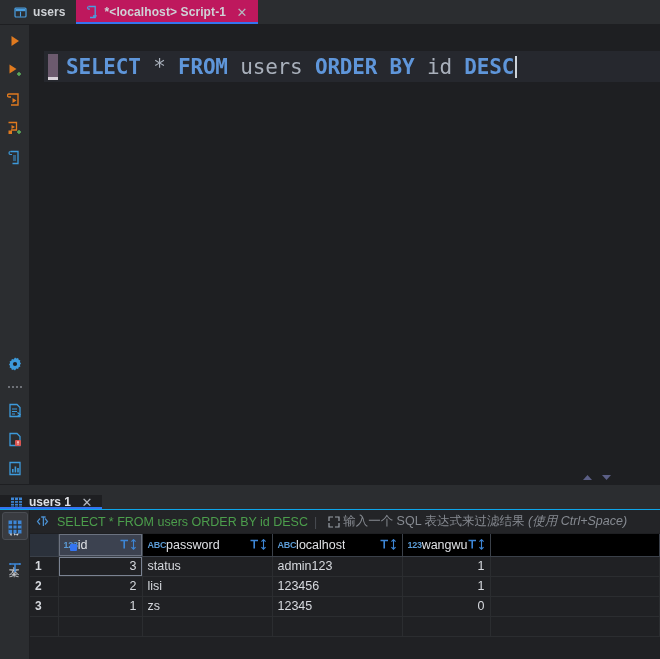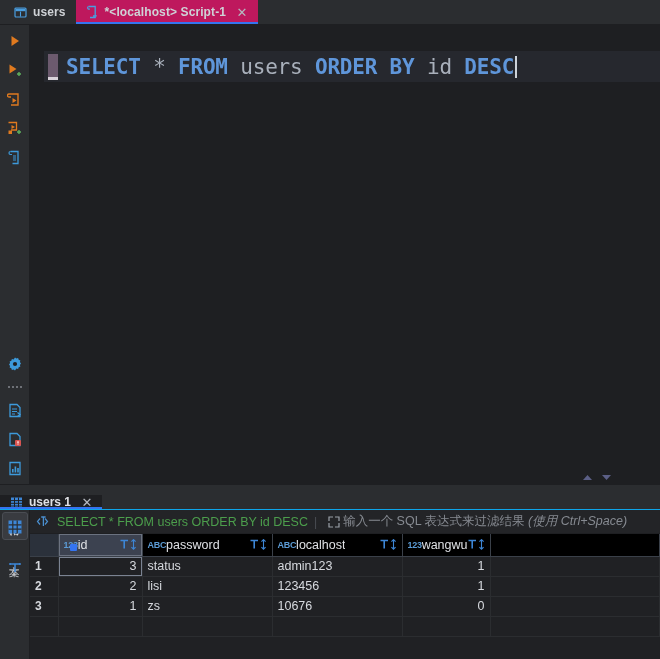--- a/index.html
+++ b/index.html
@@ -479,21 +479,21 @@
                 <td>lisi</td>
                 <td>123456</td>
                 <td class="num">1</td>
                 <td class="fillercol"></td>
               </tr>
 
               <tr>
                 <td class="rownum">3</td>
                 <td class="num">1</td>
                 <td>zs</td>
-                <td>10676</td>
+                <td>12345</td>
                 <td class="num">0</td>
                 <td class="fillercol"></td>
               </tr>
 
               <tr class="emptyrow">
                 <td class="rownum"></td>
                 <td></td>
                 <td></td>
                 <td></td>
                 <td></td>

